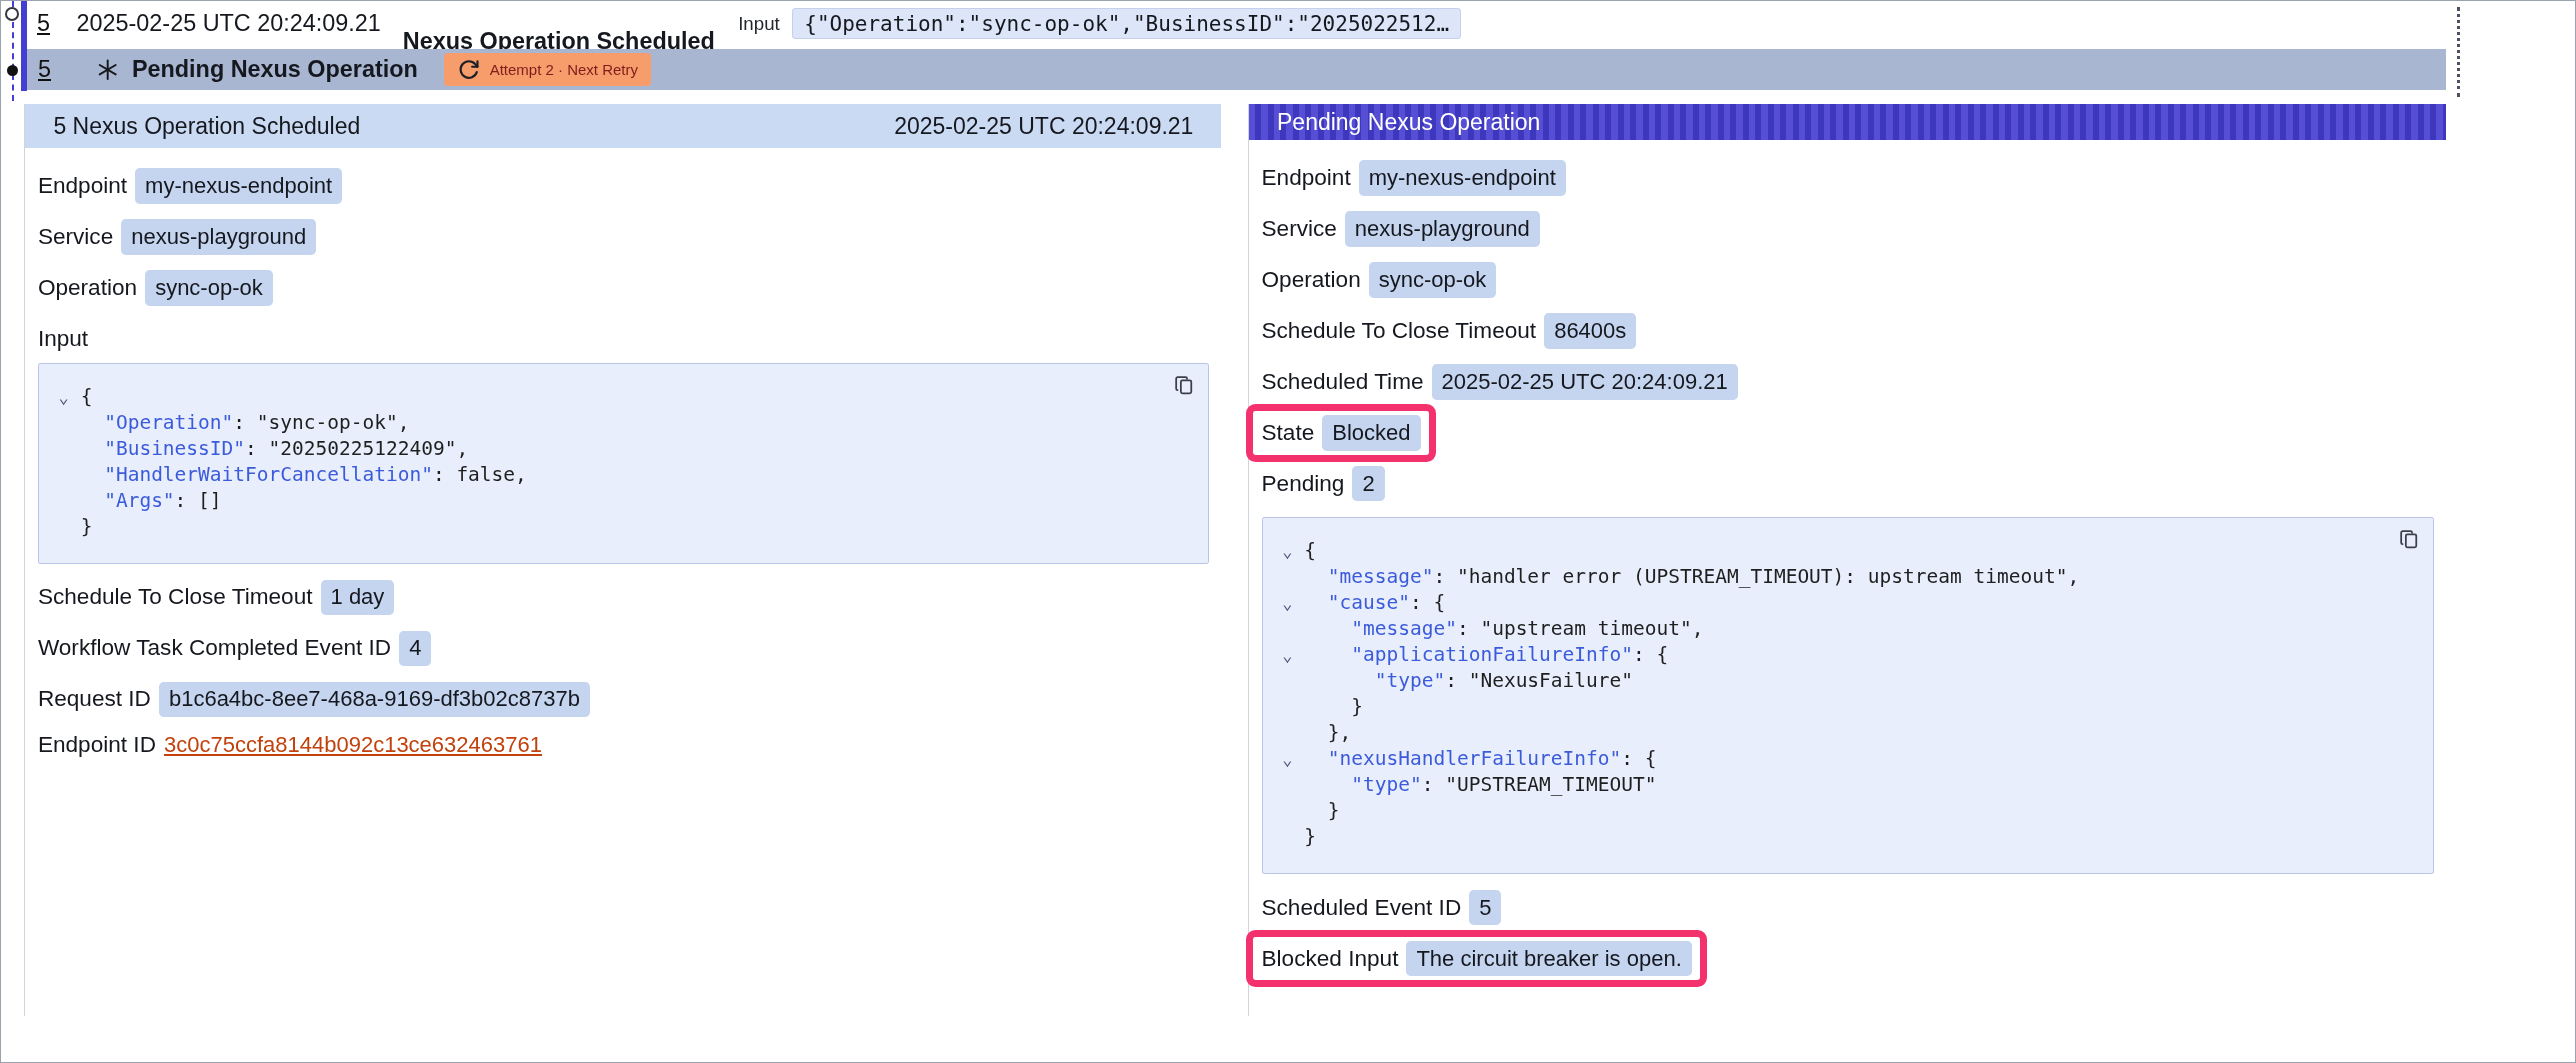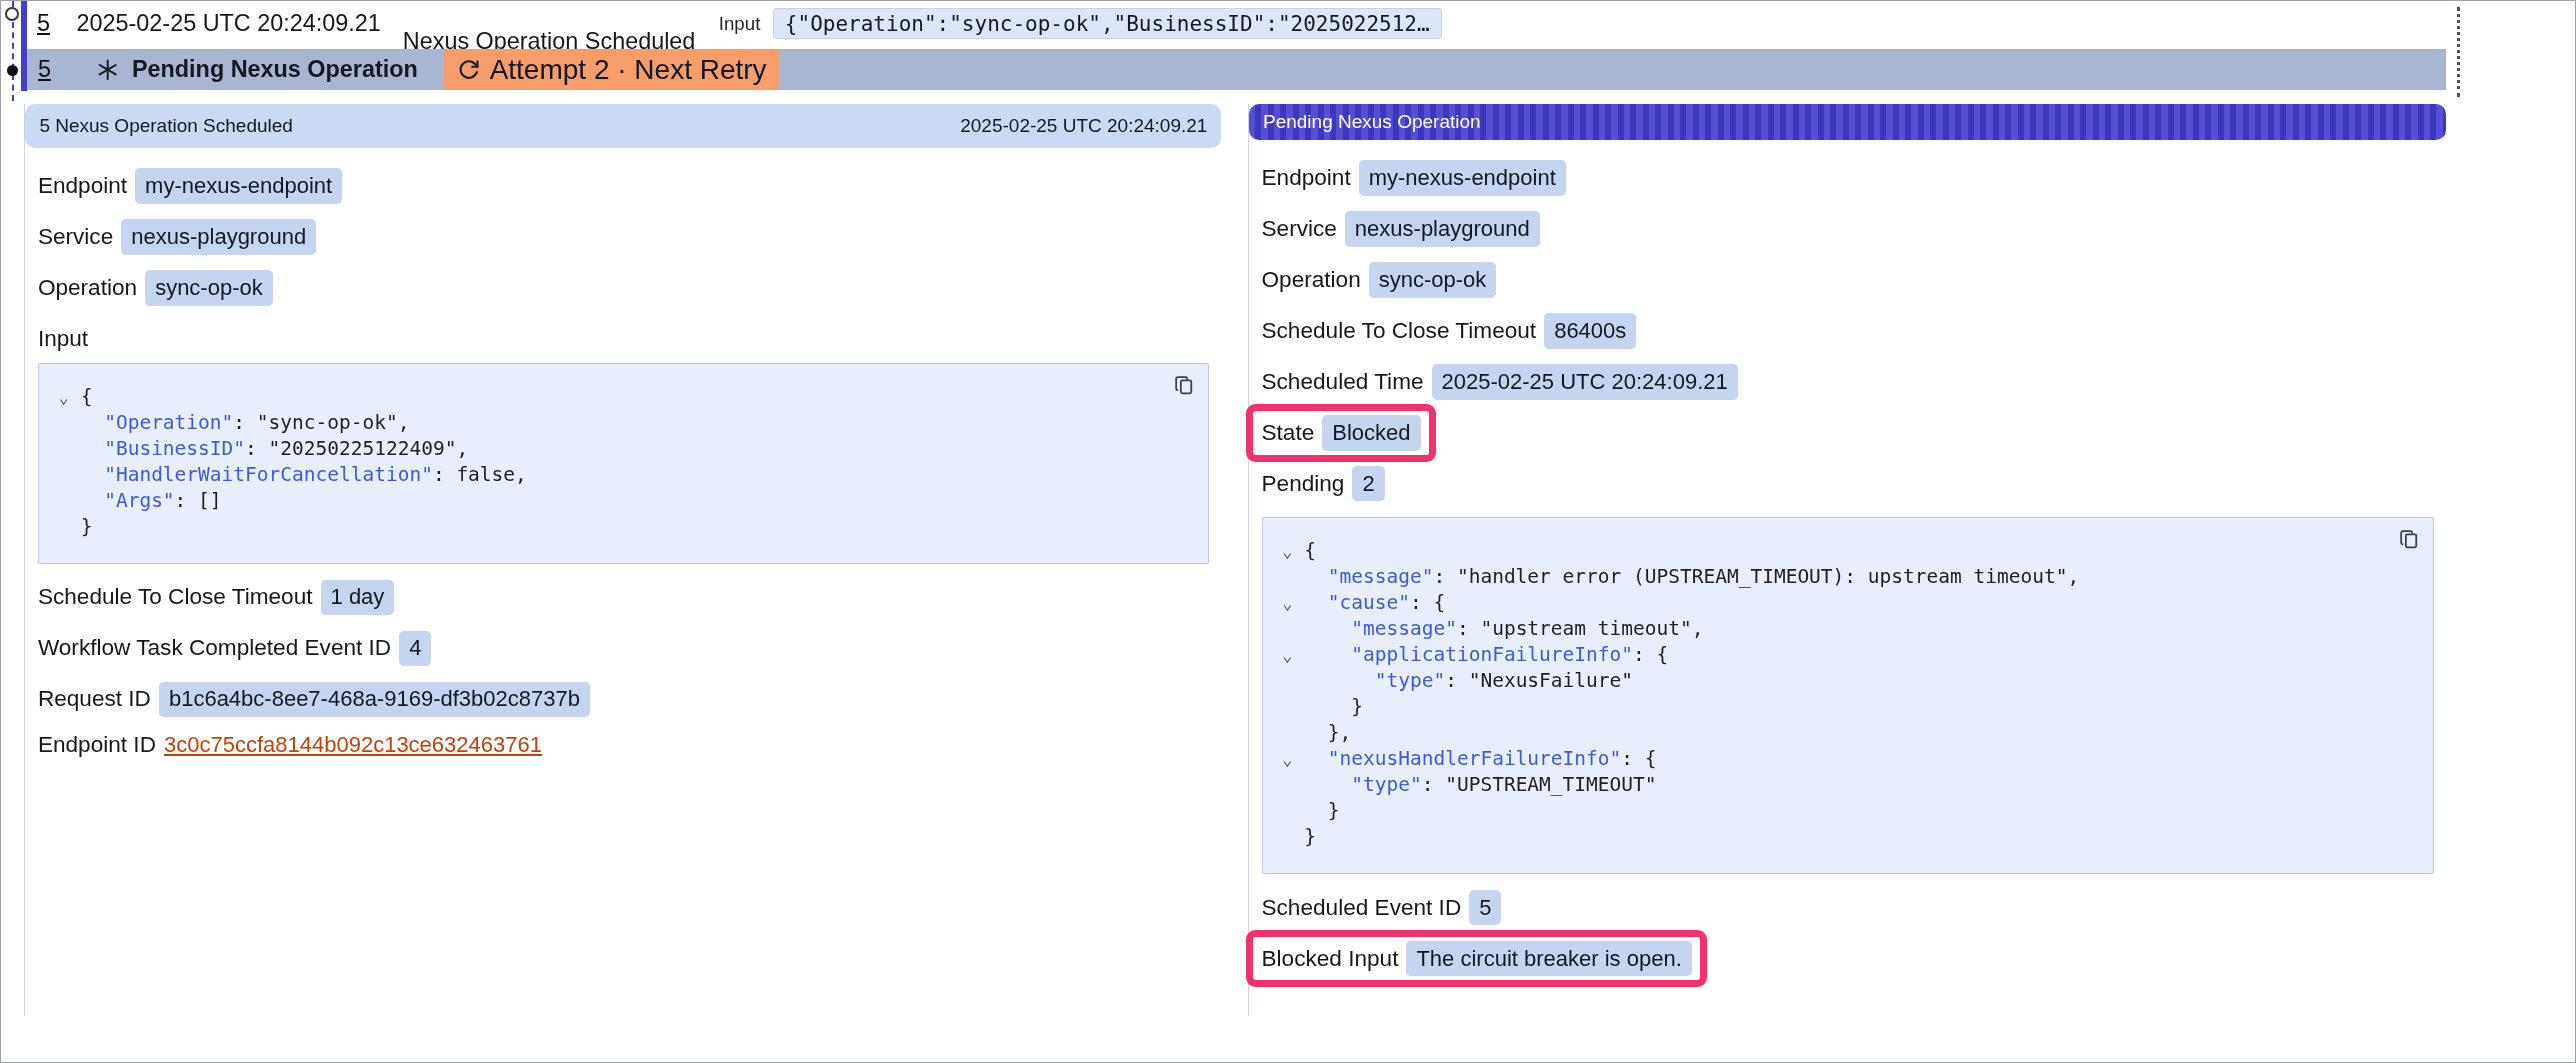--- a/index.html
+++ b/index.html
@@ -15,36 +15,36 @@
   .tl-dash{position:absolute;left:11px;top:0;height:100px;width:0;border-left:2.3px dashed var(--accent-indigo);}
   .tl-circle{position:absolute;left:3.9px;top:6.2px;width:14px;height:14px;border:2.3px solid #34373d;border-radius:50%;background:#fff;}
   .tl-dot{position:absolute;left:6.2px;top:64px;width:11px;height:11px;border-radius:50%;background:#111;}
   .selbar{position:absolute;left:20px;top:0;width:5.5px;height:90px;background:var(--accent-indigo);}
   .right-dots{position:absolute;left:2456px;top:6.2px;height:90px;width:0;border-left:3.1px dotted #4c5264;}
 
   
   .row1{position:absolute;left:36px;top:0;height:45px;display:flex;align-items:center;}
   .row1 .eid{font-size:23.4px;color:#111;text-decoration:underline;cursor:pointer;}
   .row1 .etime{font-size:23.4px;margin-left:26.5px;}
-  .row1 .etitle{font-size:23.4px;font-weight:400;margin-left:22px;margin-top:36px;}
+  .row1 .etitle{font-size:23.4px;font-weight:700;margin-left:22px;margin-top:36px;}
   .row1 .inlabel{font-size:18.7px;margin-left:23.4px;color:#23262c;}
   .preview-chip{margin-left:12.5px;font-family:"DejaVu Sans Mono",monospace;font-size:21px;background:#dce6f8;border:1.6px solid #c4d0ec;border-radius:3.1px;padding:2.3px 11px;white-space:nowrap;max-width:811px;overflow:hidden;cursor:pointer;}
 
   .row2{position:absolute;left:26px;top:48px;width:2419px;height:41px;background:var(--row-pending-bg);display:flex;align-items:center;}
   .row2 .eid{font-size:23.4px;color:#111;text-decoration:underline;margin-left:11px;cursor:pointer;}
   .row2 .ast{margin-left:45px;flex:none;}
   .row2 .ptitle{font-size:23.4px;font-weight:700;margin-left:12.5px;}
   .badge{margin-left:26.5px;display:flex;align-items:center;background:var(--badge-orange);border-radius:3.9px;padding:4.7px 12.5px;gap:9.4px;}
-  .badge span{font-size:28px;color:#0f172a;}
+  .badge span{font-size:15px;color:#7f1d1d;}
 
   
   .panel{position:absolute;top:103px;height:912px;border-left:1.6px solid #d0d4db;background:#fff;}
   .panel.left{left:23.4px;width:1197px;}
   .panel.right{left:1247px;width:1198px;}
-  .panel-header{height:44px;background:var(--panel-header-bg);display:flex;align-items:center;justify-content:space-between;padding:0 14px;font-size:19px;border-radius:10px;}
+  .panel-header{height:44px;background:var(--panel-header-bg);display:flex;align-items:center;justify-content:space-between;padding:0 28px;font-size:23px;}
   .panel-header.striped{height:36px;background:repeating-linear-gradient(90deg,var(--stripe-light) 0 6.2px,var(--stripe-dark) 6.2px 12.5px);color:#fff;justify-content:flex-start;}
   .fields{padding:4.7px 12.5px 0 12.5px;}
   .frow{position:relative;display:flex;align-items:center;gap:8px;margin:15.6px 0;width:fit-content;}
   .flabel{font-size:22.6px;white-space:nowrap;}
   .chip{font-size:22px;background:var(--chip-bg);border-radius:4.7px;padding:4.7px 10px;white-space:nowrap;}
   .flink{font-size:22px;text-decoration:underline;color:#c2410c;cursor:pointer;white-space:nowrap;}
   .code-label{font-size:22.6px;margin:20px 0 11px 0;}
   .codeblock{position:relative;background:var(--code-bg);border:1.6px solid var(--code-border);border-radius:2.3px;padding:20px 55px 23.4px 7.8px;font-family:"DejaVu Sans Mono",monospace;font-size:19.5px;line-height:26px;white-space:pre;}
   .cl{display:flex;}
   .gut{flex:none;width:34px;text-align:center;color:#4c5878;font-size:17px;cursor:pointer;}

